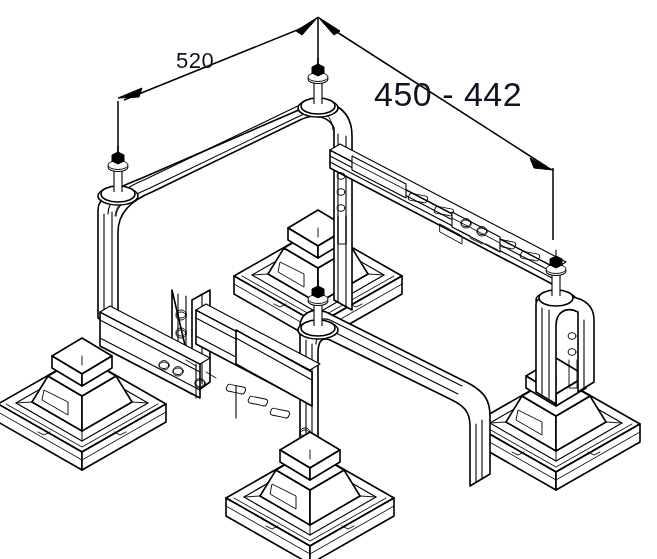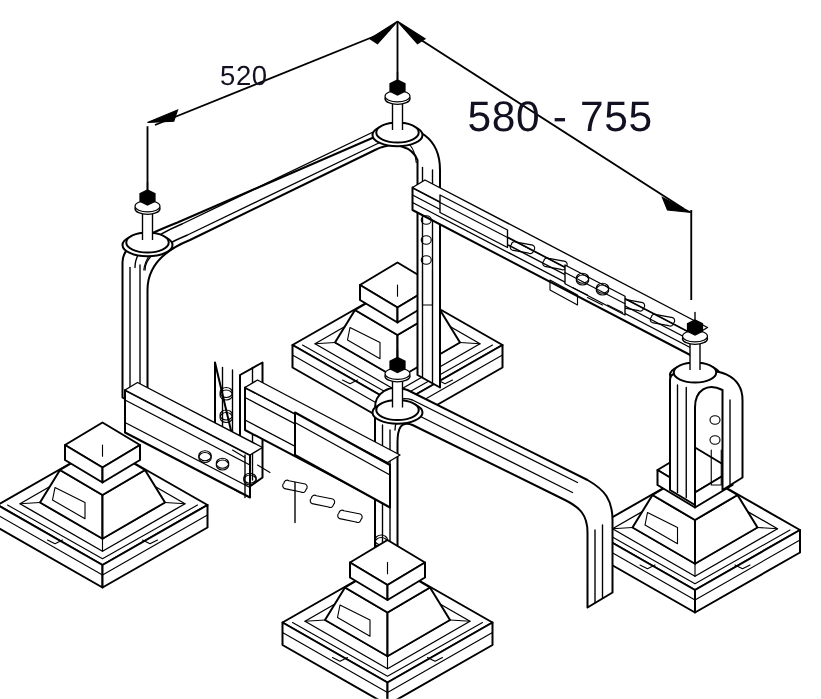--- a/index.html
+++ b/index.html
@@ -343,15 +343,15 @@
     </g>
 
     <g transform="translate(310,484)">
       <use href="#foot"></use>
     </g>
 
   </svg>
 
   <div class="dimtext" id="dim-520">520</div>
 
-  <div class="dimtext" id="dim-450-755">580 - 755</div>
+  <div class="dimtext" id="dim-450-755">450 - 442</div>
 
 </div>
 
 </body></html>

